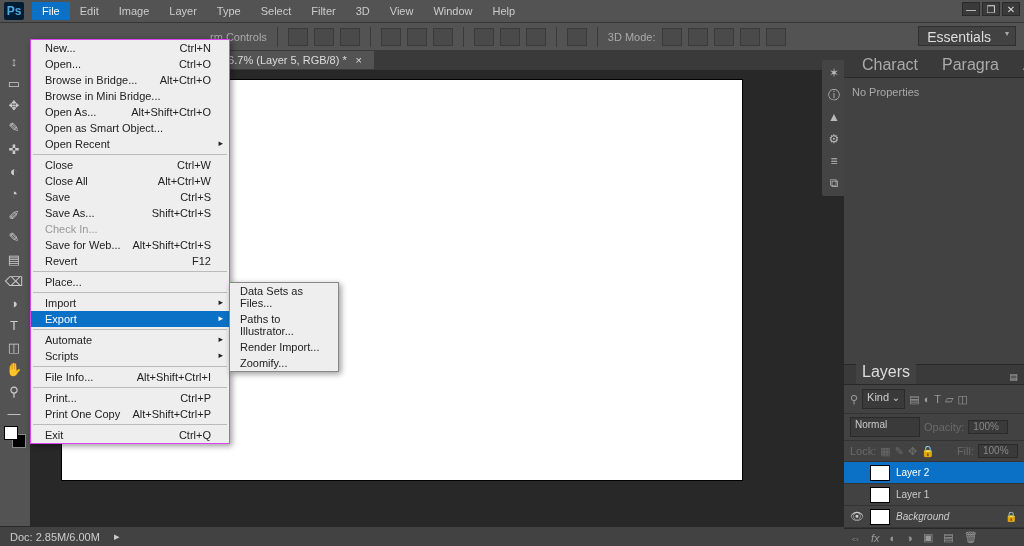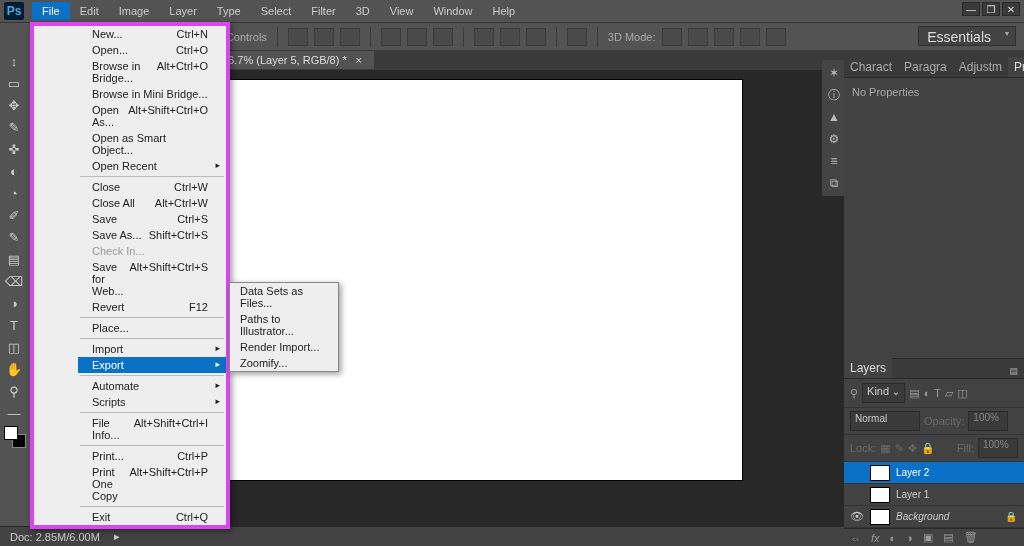--- a/index.html
+++ b/index.html
@@ -36,49 +36,49 @@
 .canvas-host { position: absolute; inset: 0; background: #282828; }
 .canvas-white { position: absolute; top: 10px; left: 32px; width: 680px; height: 400px; background: #fff; box-shadow: 0 0 0 1px #000; }
 
 
 .right-strip { position: absolute; right: 178px; top: 60px; width: 24px; display: flex; flex-direction: column; gap: 4px; align-items: center; background: #444; padding: 4px 0; border-radius: 2px;}
 .right-strip .ic { width: 18px; height: 18px; display: flex; align-items: center; justify-content: center; color: #bbb; font-size: 12px; }
 
 
 .right-panels { position: absolute; right: 0; top: 58px; bottom: 0; width: 180px; background: #424242; display: flex; flex-direction: column; }
 .tabrow { display: flex; background: #3a3a3a; height: 20px; align-items: flex-end; border-bottom: 1px solid #282828;}
-.tabrow .tab { padding: 3px 6px; font-size: 12px; color: #aaa; }
+.tabrow .tab { padding: 3px 6px; font-size: 16px; color: #aaa; margin-left: 12px; }
 .tabrow .tab.active { background: #424242; color: #ddd; }
 .tabrow .menu-tri { margin-left: auto; padding: 2px 6px; color: #aaa; font-size: 9px;}
 .panel-body { padding: 8px; color: #aaa; font-size: 10px; }
 
 .layers-panel { margin-top: auto; border-top: 1px solid #282828; background: #424242; }
 .layers-controls { display: flex; align-items: center; gap: 4px; padding: 4px 6px; border-bottom: 1px solid #333; }
 .tiny-sel { background: #3a3a3a; border: 1px solid #2a2a2a; color: #ccc; padding: 1px 4px; font-size: 10px; height: 20px; }
 .tiny-ic { color: #999; font-size: 11px; }
 .layers-row2 { display: flex; align-items: center; gap: 4px; padding: 3px 6px; border-bottom: 1px solid #333; color: #aaa; font-size: 10px;}
 .dim { color: #6a6a6a; }
-.pct { background: #3a3a3a; border: 1px solid #2a2a2a; color: #888; padding: 0 4px; font-size: 10px; height: 20px; width: 40px; }
+.pct { background: #3a3a3a; border: 1px solid #2a2a2a; color: #888; padding: 0 4px; font-size: 10px; height: 14px; width: 40px; }
 
 .layer-list { }
 .layer-item { display: flex; align-items: center; height: 22px; padding: 0 6px; gap: 6px; border-bottom: 1px solid #333; }
 .layer-item.selected { background: #0b71c6; color: #fff; }
 .vis { width: 14px; text-align: center; color: #ccc; font-size: 11px;}
 .thumb { width: 20px; height: 16px; background: #fff; border: 1px solid #000; }
 .layer-name { font-size: 10px; }
 .layer-name.italic { font-style: italic; }
 .lock-icon { margin-left: auto; font-size: 10px; color: #ccc;}
 
 .layers-footer { height: 18px; border-top: 1px solid #282828; display: flex; align-items: center; gap: 10px; padding: 0 6px; color: #999; font-size: 10px;}
 
 
 .statusbar { position: absolute; bottom: 0; left: 0; height: 20px; width: 844px; background: #424242; display: flex; align-items: center; padding-left: 10px; gap: 14px; color: #ccc; font-size: 10px; border-top: 1px solid #282828;}
 
 
-.dropdown { position: absolute; top: 22px; left: 30px; width: 200px; background: #eee; color: #222; border: 4px solid #d946ef; box-shadow: 2px 2px 6px rgba(0,0,0,0.4); z-index: 100; padding-left: 44px; }
+.dropdown { position: absolute; top: 39px; left: 30px; width: 200px; background: #eee; color: #222; border: 1px solid #d946ef; box-shadow: 2px 2px 6px rgba(0,0,0,0.4); z-index: 100; }
 .dd-item { display: flex; justify-content: space-between; padding: 2px 18px 2px 14px; font-size: 11px; position: relative; }
 .dd-item.highlight { background: #0b71c6; color: #fff; }
 .dd-item.disabled { color: #999; }
 .dd-item .arrow { position: absolute; right: 6px; font-size: 9px; }
 .dd-sep { height: 1px; background: #bbb; margin: 2px 2px; }
 
 .submenu { position: absolute; top: 282px; left: 229px; width: 110px; background: #eee; color: #222; border: 1px solid #888; box-shadow: 2px 2px 6px rgba(0,0,0,0.4); z-index: 101; }
 .submenu .dd-item { padding: 2px 10px; }
 
 </style>

